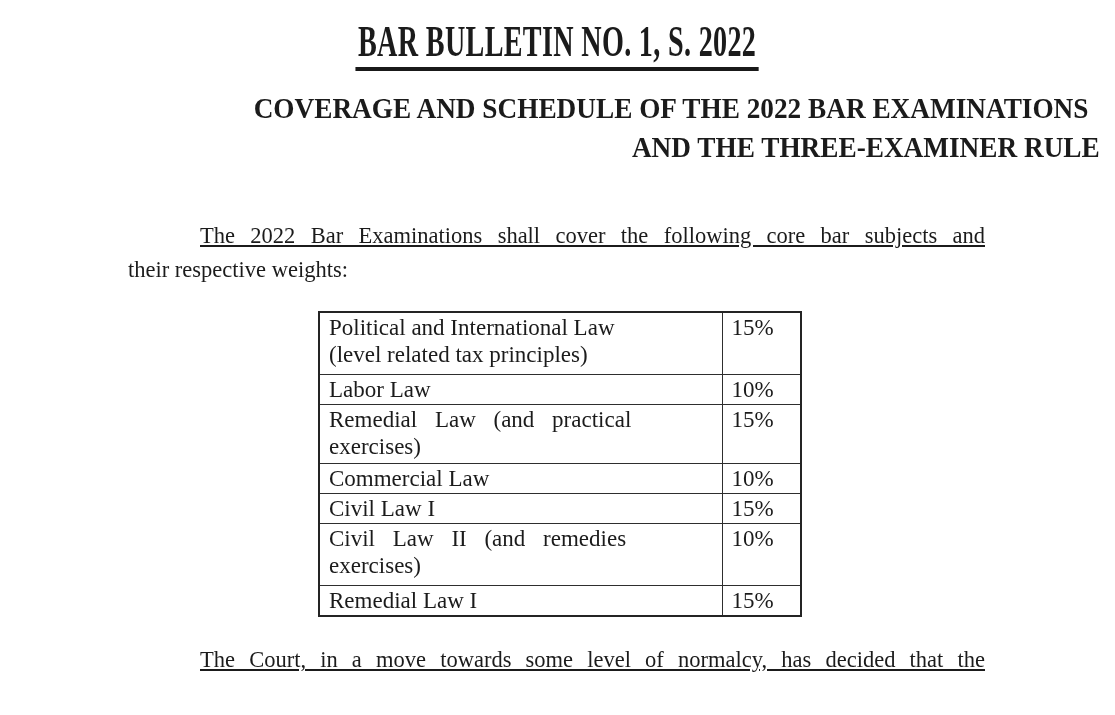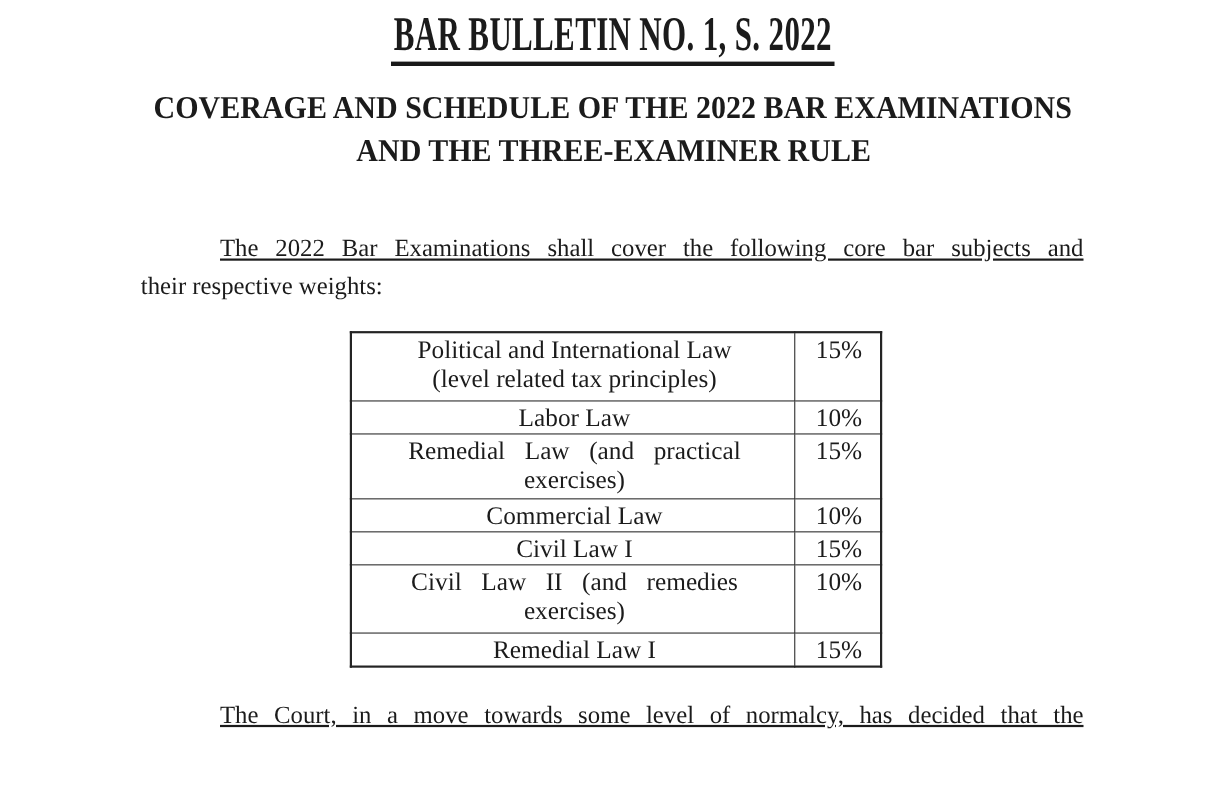--- a/index.html
+++ b/index.html
@@ -11,21 +11,21 @@
     width: 1115px;
     height: 715px;
     overflow: hidden;
     font-family: "Liberation Serif", "DejaVu Serif", serif;
     color: #1b1b1b;
   }
   .page {
     width: 1115px;
     height: 531px;
     box-sizing: border-box;
-    padding-top: 7px;
+    padding-top: 18px;
   }
   
   .title-wrap {
     text-align: center;
     line-height: 48px;
     margin: 0;
   }
   .title-text {
     display: inline-block;
     transform: scaleX(0.64);
@@ -33,21 +33,21 @@
     font-weight: bold;
     font-size: 44px;
     letter-spacing: 0.5px;
     border-bottom: 4px solid #191919;
     padding: 0 4px 1px 4px;
     white-space: nowrap;
   }
   
   .subtitle {
     margin-top: 16px;
-    text-align: center;
+    text-align: right;
     line-height: 35px;
   }
   .sub-line {
     display: inline-block;
     transform: scaleX(0.94);
     transform-origin: 50% 50%;
     font-weight: bold;
     font-size: 29px;
     white-space: nowrap;
   }
@@ -72,21 +72,20 @@
     text-align-last: justify;
   }
   
   table.subjects {
     margin-top: 24px;
     margin-left: 190px;
     border-collapse: collapse;
     table-layout: fixed;
     width: 482px;
     border: 2px solid #242424;
-    text-align: center;
   }
   table.subjects td {
     border: 1px solid #2e2e2e;
     vertical-align: top;
     font-size: 23px;
     line-height: 27px;
     padding: 1px 6px 1px 9px;
   }
   td.wt { padding-left: 11px; }
   tr.tall td { padding-bottom: 3px; }

